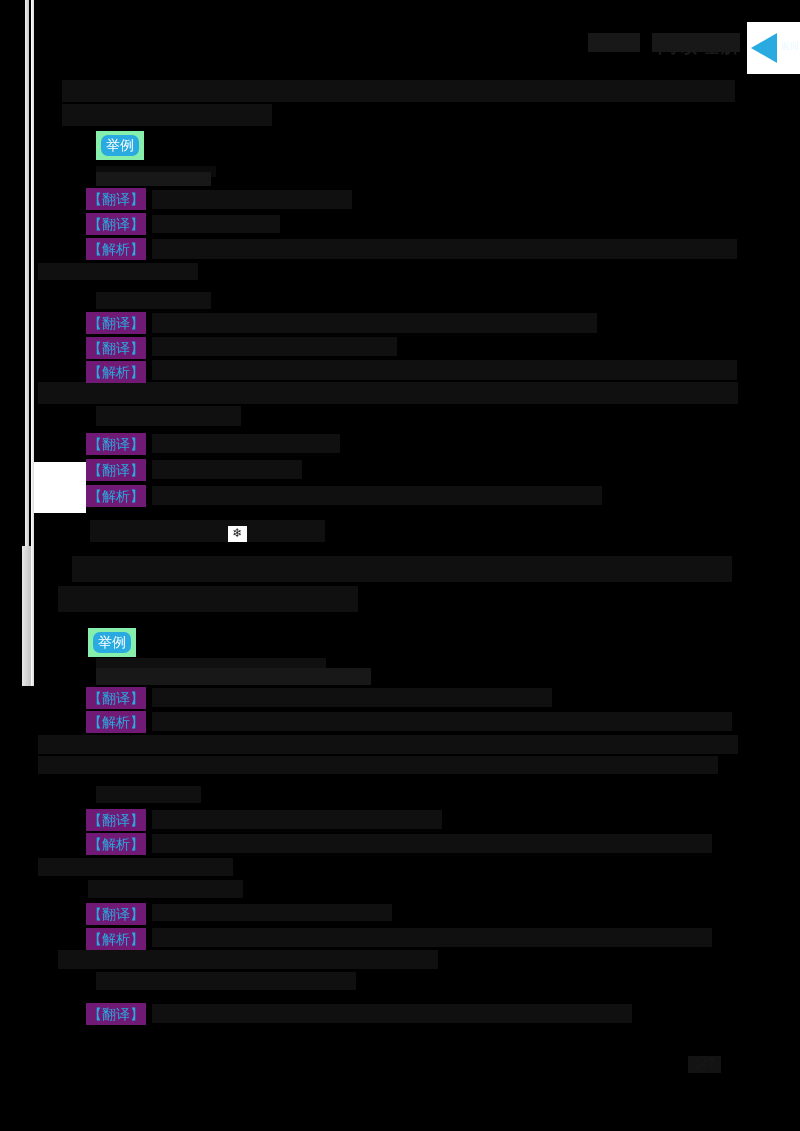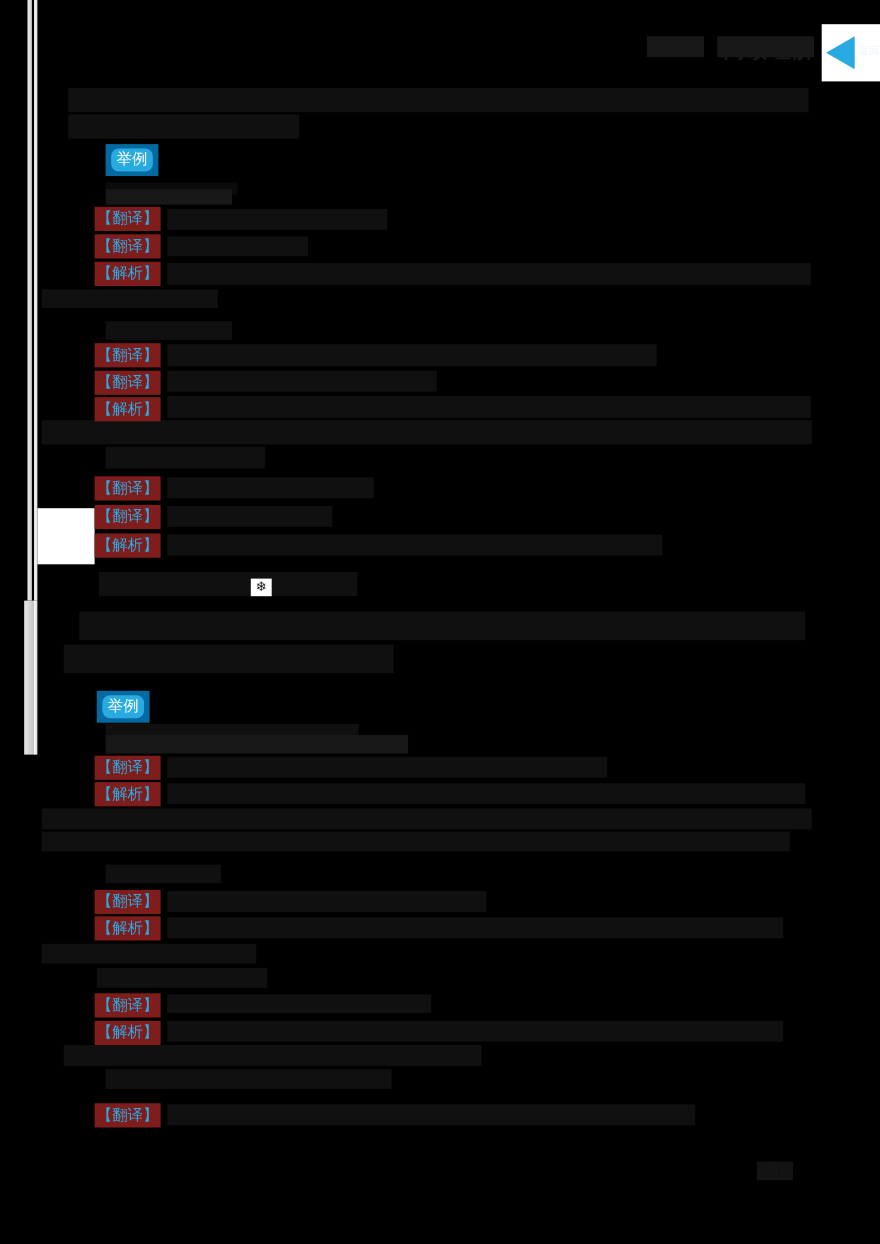--- a/index.html
+++ b/index.html
@@ -54,34 +54,34 @@
 
   
   .bar { position:absolute; background:#131313; }
   .bar.dim  { background:#101010; }
   .bar.dark { background:#0b0b0b; }
   .bar.lite { background:#181818; }
 
   
   .tag {
     position:absolute;
-    background:#7f1d1d;
+    background:#701a75;
     color:#29ABE2;
     font-size:14px;
     line-height:22px;
     height:22px;
     padding:0 2px;
     letter-spacing:0px;
     white-space:nowrap;
     font-family:"DejaVu Sans","Liberation Sans",sans-serif;
   }
 
   
   .badge-wrap {
-    position:absolute; background:#0369a1; padding:4px 5px;
+    position:absolute; background:#86efac; padding:4px 5px;
   }
   .badge {
     background:#29ABE2; color:#ffffff;
     border-radius:7px;
     font-size:14px; line-height:21px;
     padding:0 5px; display:inline-block;
     white-space:nowrap;
     font-family:"DejaVu Sans","Liberation Sans",sans-serif;
   }
 

